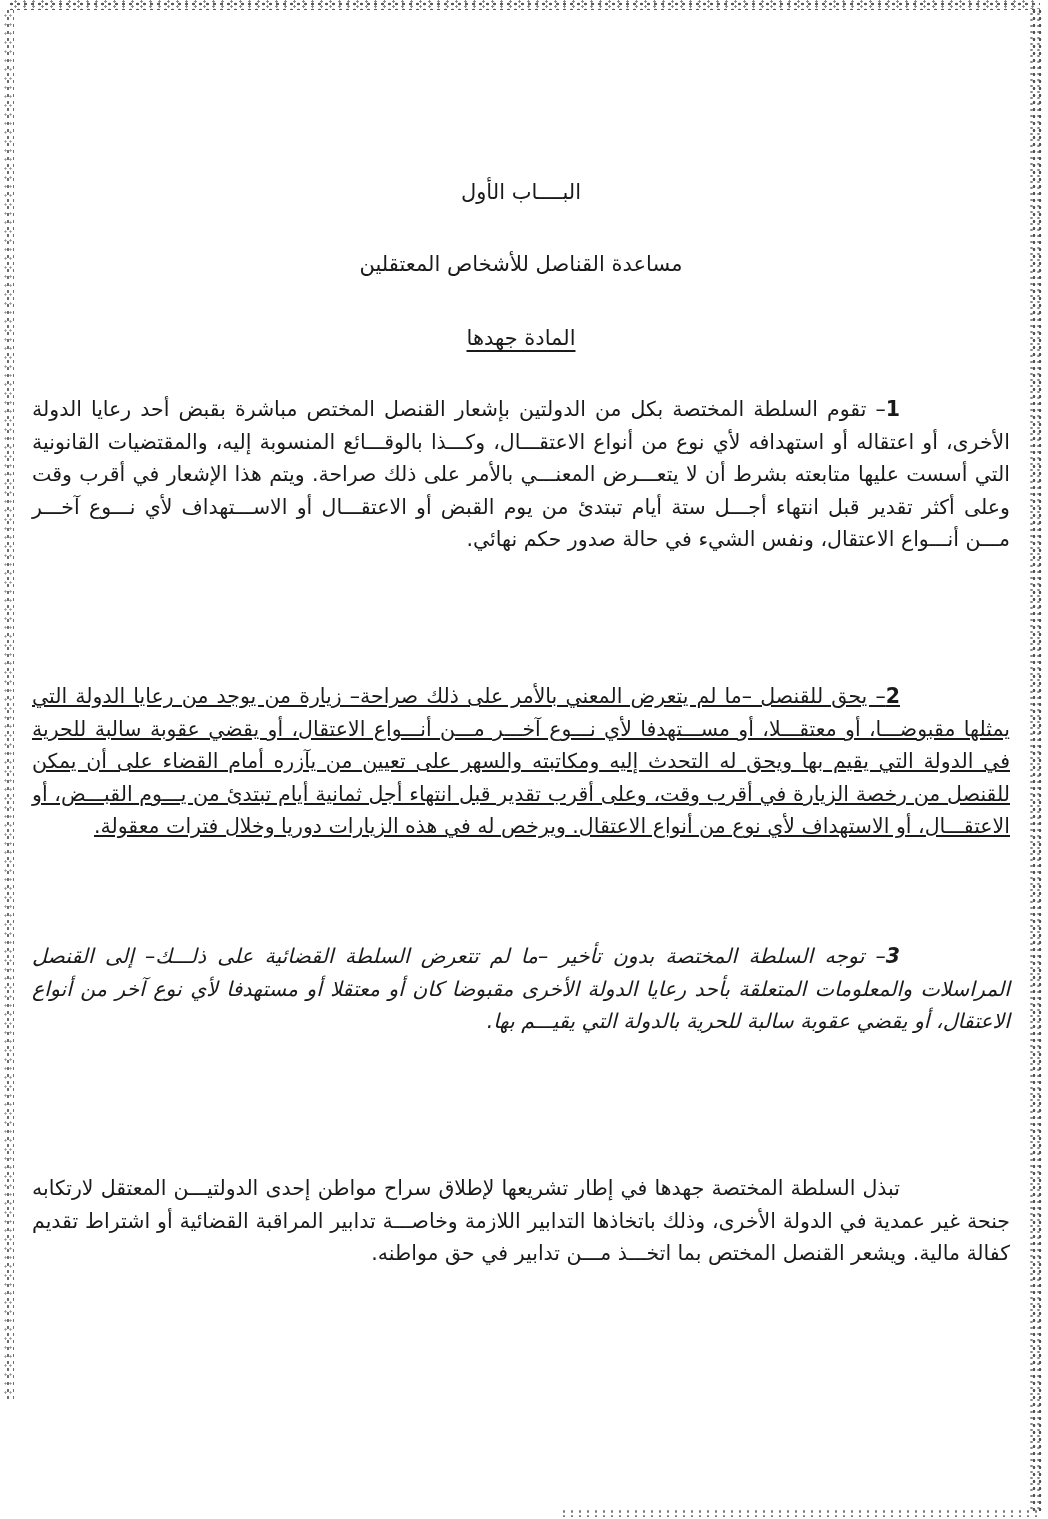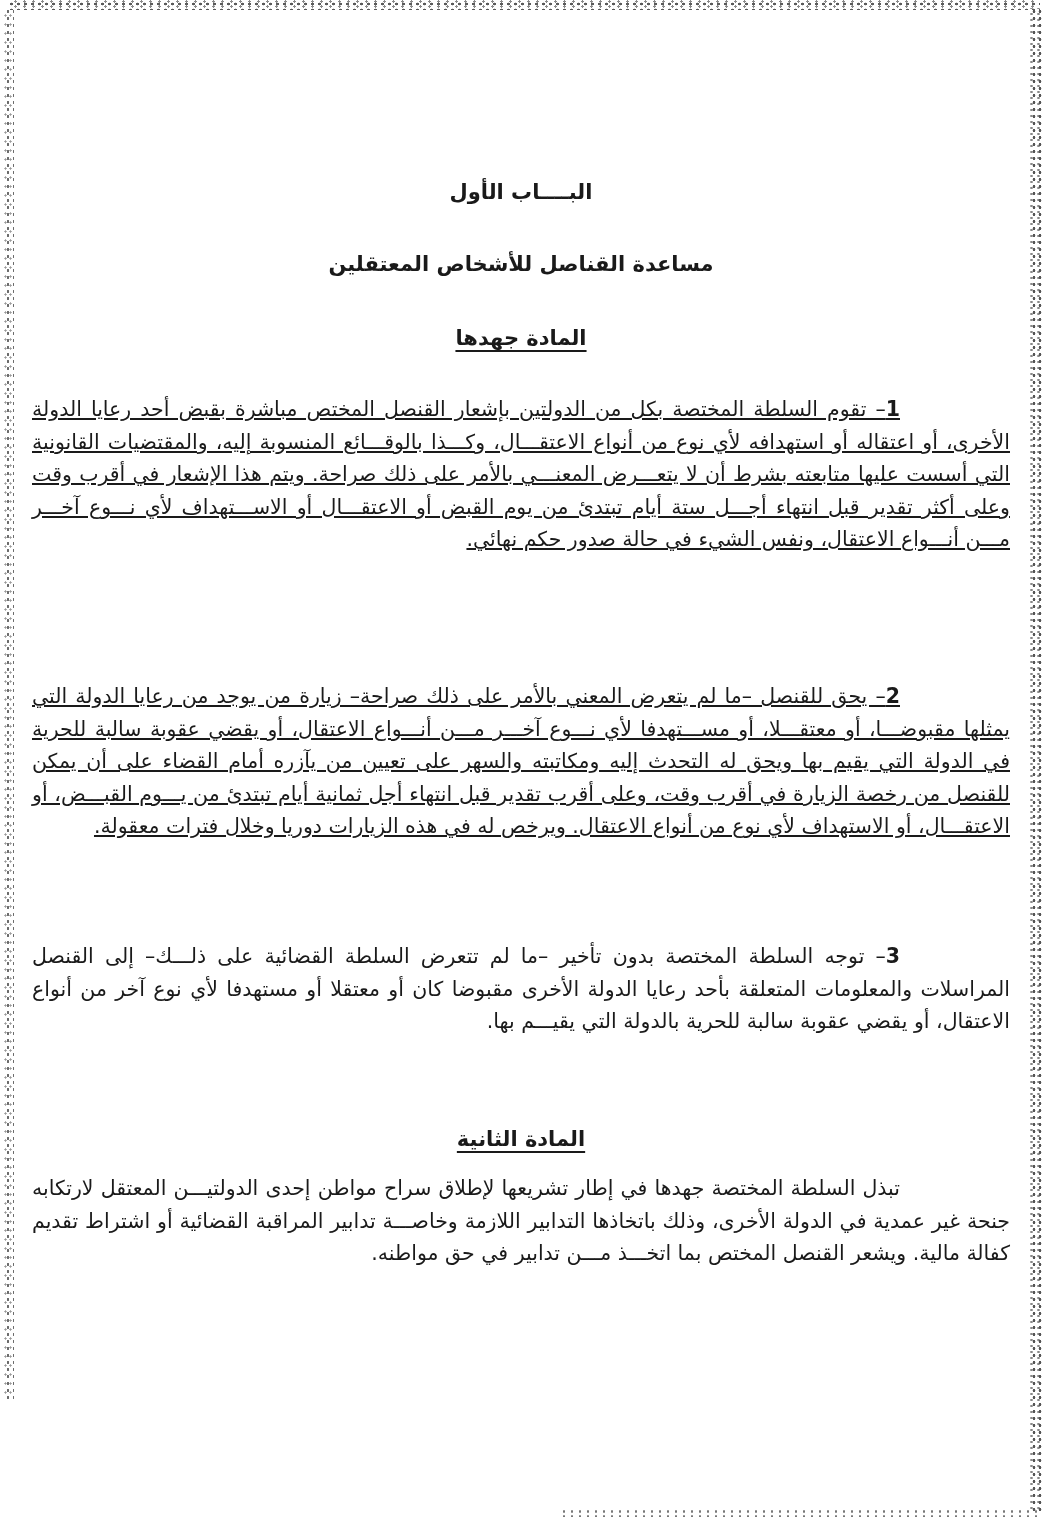--- a/index.html
+++ b/index.html
@@ -53,43 +53,43 @@
       right: 38px;
       top: 0;
       bottom: 0;
       direction: rtl;
       text-align: right;
     }
     .title {
       position: absolute;
       left: 0; right: 0;
       text-align: center;
-      font-weight: bold;
+      font-weight: normal;
       font-size: 21px;
     }
     .t-chapter { top: 180px; letter-spacing: 1px; }
     .t-subtitle { top: 252px; text-align: center; }
     .t-article1 { top: 326px; }
     .t-article2 { top: 1127px; }
     .underline {
       text-decoration: underline;
       text-underline-offset: 5px;
     }
 
     .para {
       position: absolute;
       left: 0; right: 0;
       font-size: 20.5px;
       line-height: 32.5px;
       text-align: justify;
       text-align-last: right;
     }
-    .p1 { top: 393px; text-decoration: underline; }
+    .p1 { top: 393px; }
     .p2 { top: 680px; text-decoration: underline; }
-    .p3 { top: 940px; }
+    .p3 { top: 940px; font-style: italic; }
     .p4 { top: 1172px; }
     .indent { display: inline-block; width: 110px; }
     .num { font-weight: bold; }
   </style>
 </head>
 <body>
 
 <div class="border-top"></div>
 <div class="border-left"></div>
 <div class="border-right"></div>
@@ -109,21 +109,18 @@
   </div>
 
   <div class="para p2">
     <span class="indent"></span><span class="num">2</span><span>– يحق للقنصل –ما لم يتعرض المعني بالأمر على ذلك صراحة– زيارة من يوجد من رعايا الدولة التي يمثلها مقبوضـــا، أو معتقـــلا، أو مســـتهدفا لأي نـــوع آخـــر مـــن أنـــواع الاعتقال، أو يقضي عقوبة سالبة للحرية في الدولة التي يقيم بها ويحق له التحدث إليه ومكاتبته والسهر على تعيين من يآزره أمام القضاء على أن يمكن للقنصل من رخصة الزيارة في أقرب وقت، وعلى أقرب تقدير قبل انتهاء أجل ثمانية أيام تبتدئ من يـــوم القبـــض، أو الاعتقـــال، أو الاستهداف لأي نوع من أنواع الاعتقال. ويرخص له في هذه الزيارات دوريا وخلال فترات معقولة.</span>
   </div>
 
   <div class="para p3">
     <span class="indent"></span><span class="num">3</span><span>– توجه السلطة المختصة بدون تأخير –ما لم تتعرض السلطة القضائية على ذلـــك– إلى القنصل المراسلات والمعلومات المتعلقة بأحد رعايا الدولة الأخرى مقبوضا كان أو معتقلا أو مستهدفا لأي نوع آخر من أنواع الاعتقال، أو يقضي عقوبة سالبة للحرية بالدولة التي يقيـــم بها.</span>
   </div>
 
-  <div class="title t-article2">
-    <span class="underline">المادة الثانية</span>
-  </div>
 
   <div class="para p4">
     <span class="indent"></span><span>تبذل السلطة المختصة جهدها في إطار تشريعها لإطلاق سراح مواطن إحدى الدولتيـــن المعتقل لارتكابه جنحة غير عمدية في الدولة الأخرى، وذلك باتخاذها التدابير اللازمة وخاصـــة تدابير المراقبة القضائية أو اشتراط تقديم كفالة مالية. ويشعر القنصل المختص بما اتخـــذ مـــن تدابير في حق مواطنه.</span>
   </div>
 
 </div>
 
 </body></html>

